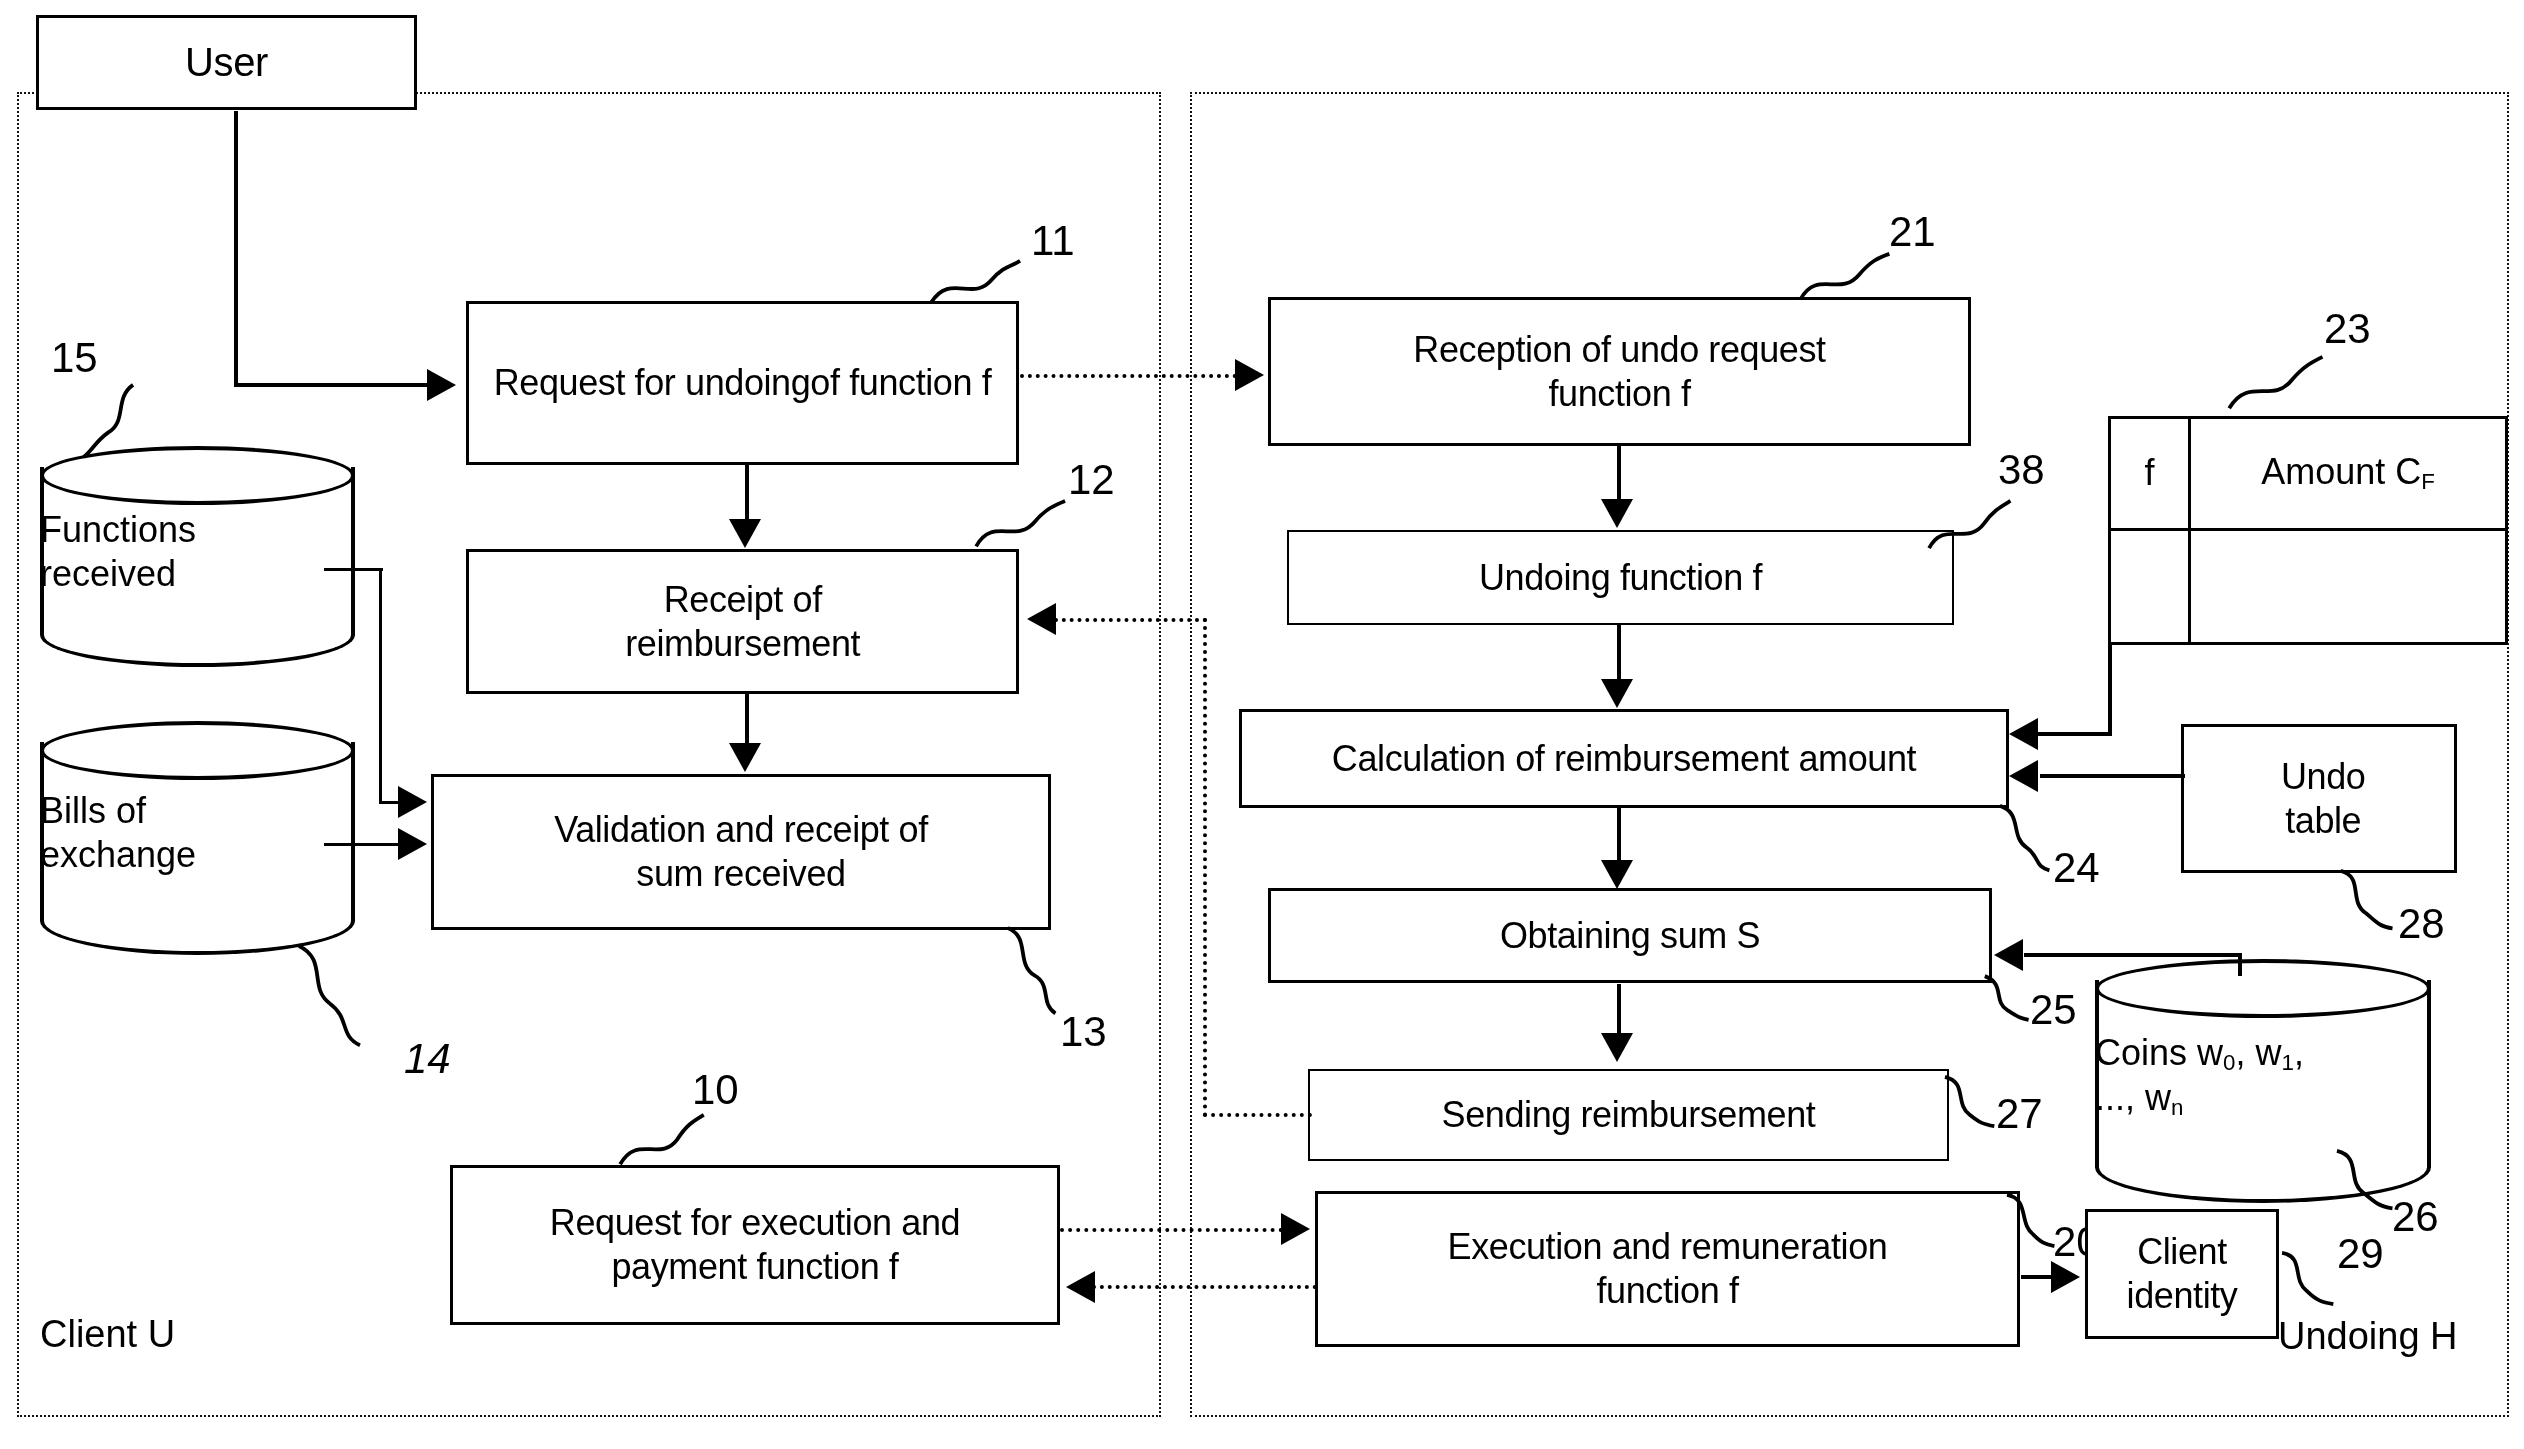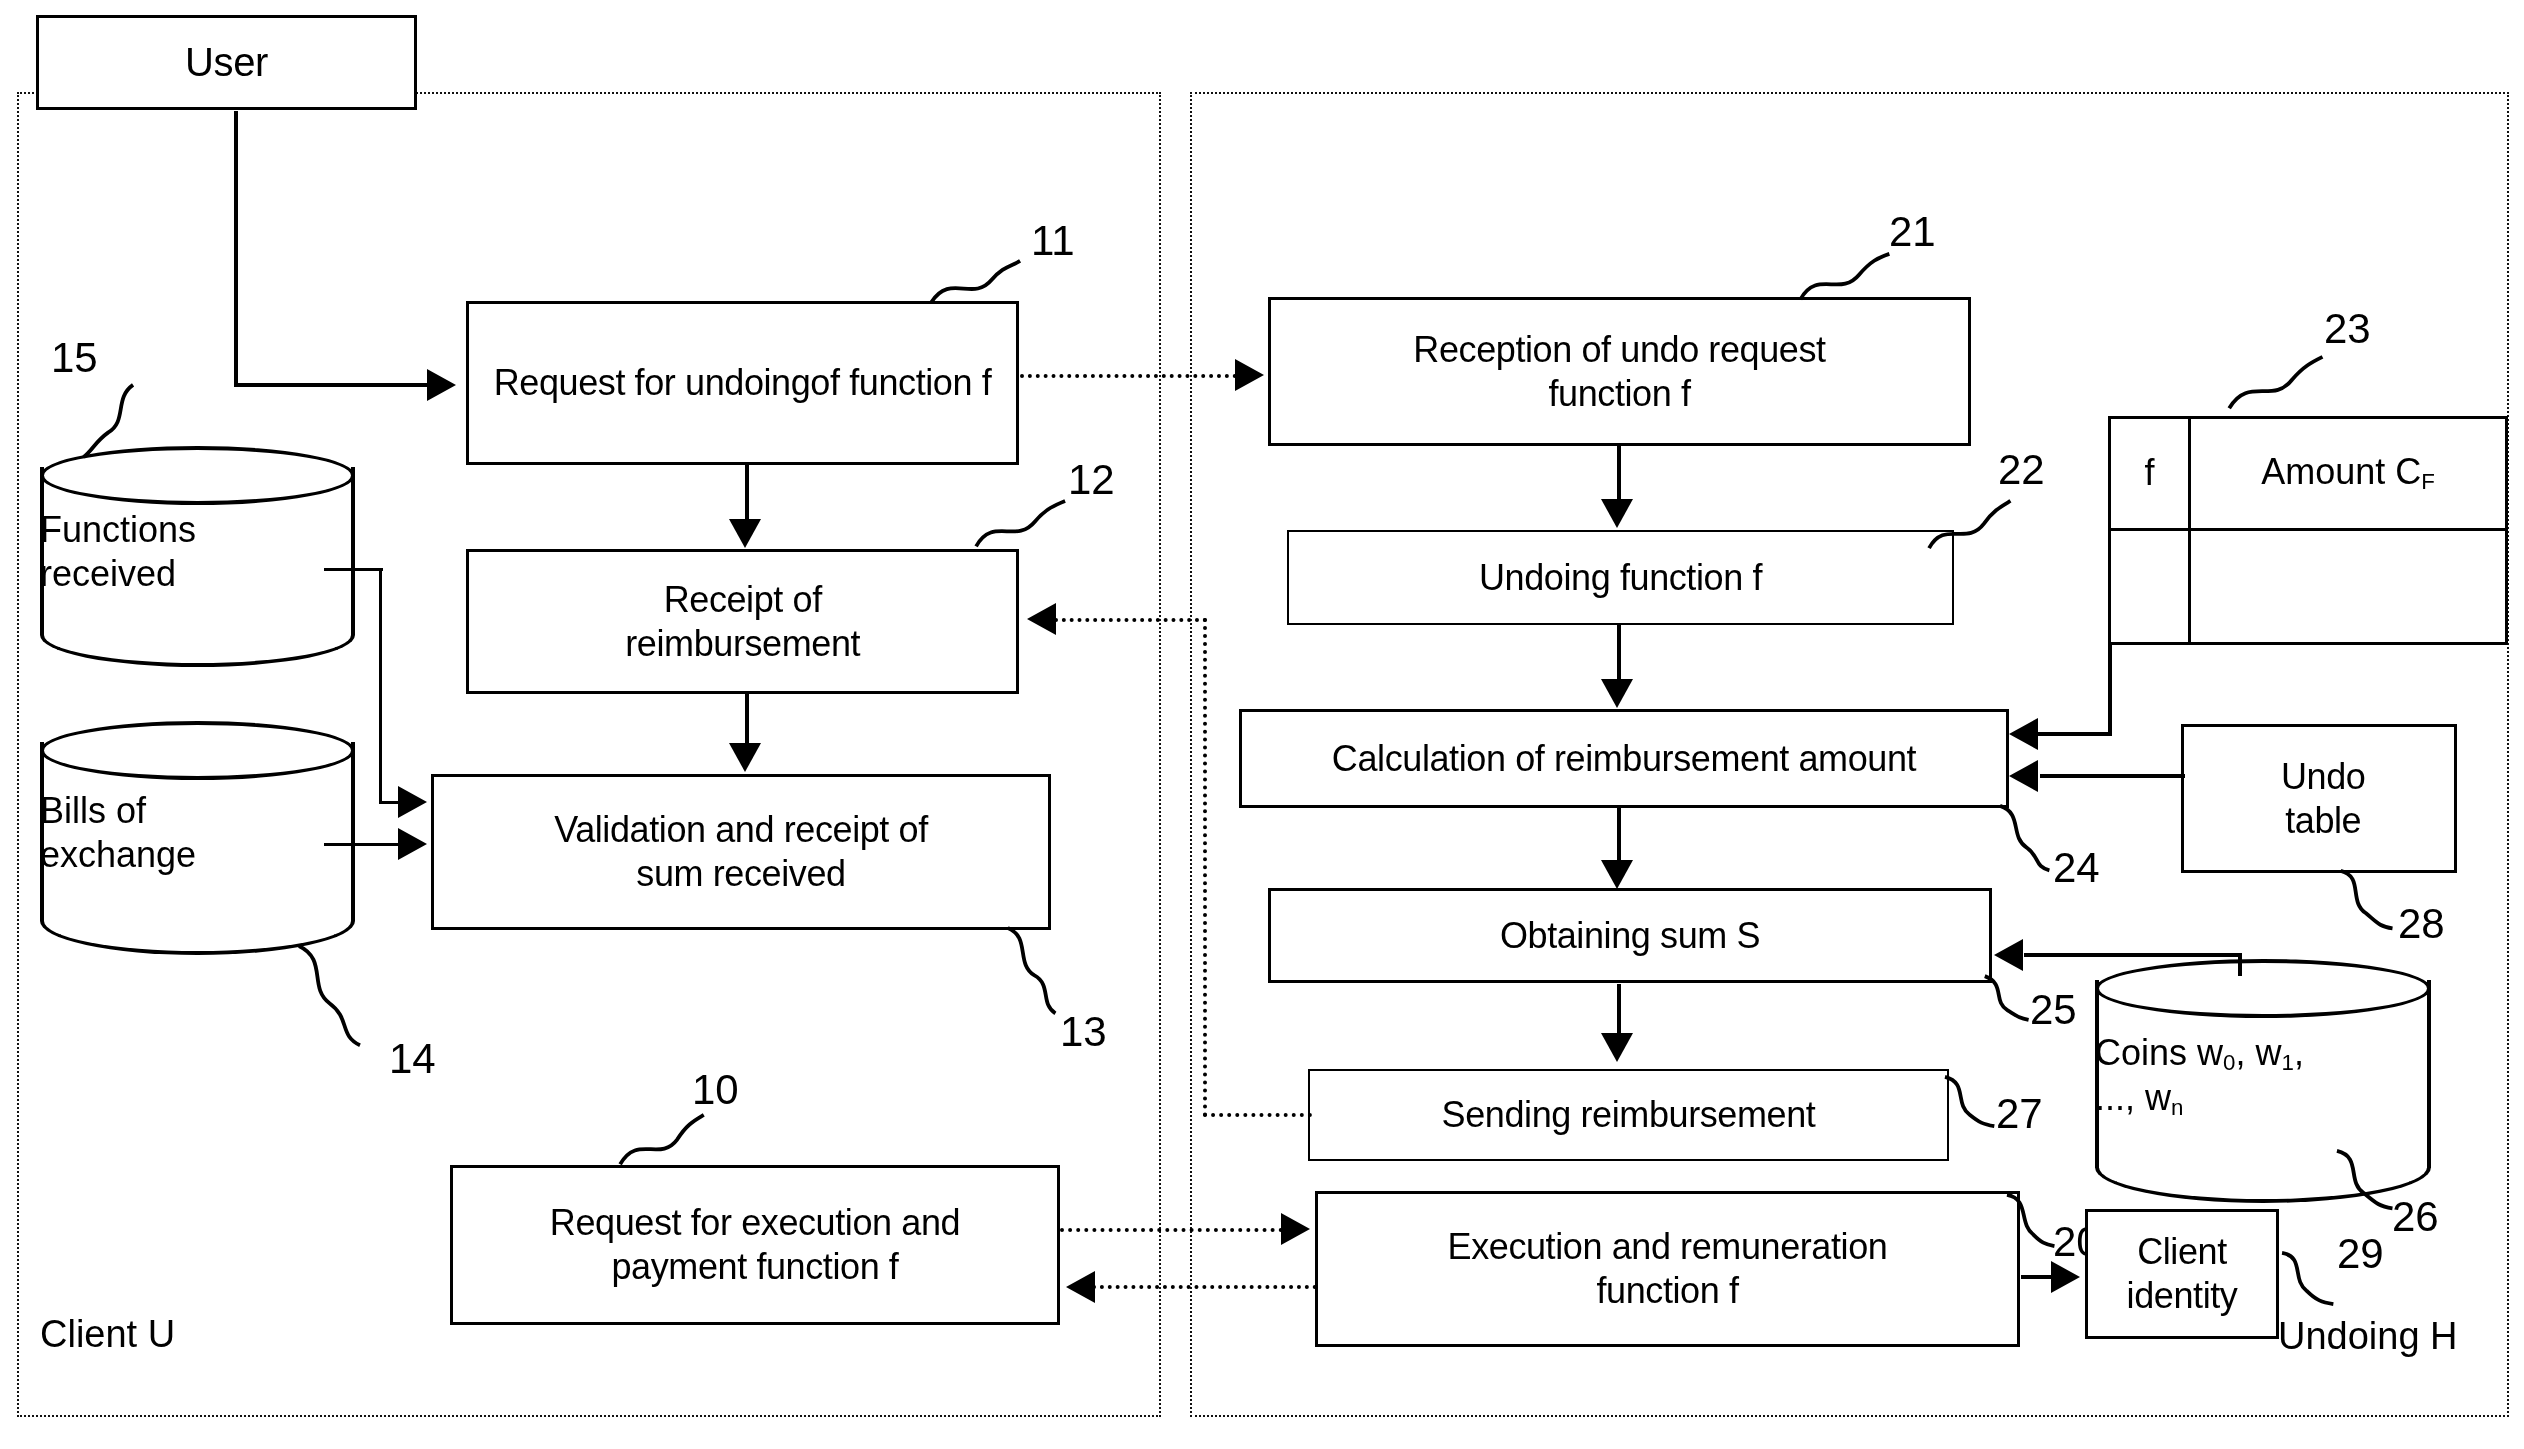--- a/index.html
+++ b/index.html
@@ -254,21 +254,21 @@
   </div>
 
   <div class="cyl" style="left:40px; top:721px; width:315px; height:234px;">
     <div class="body"></div>
     <div class="top"></div>
     <div class="cyl-label">
       <div>Bills of</div>
       <div>exchange</div>
     </div>
   </div>
-  <div class="ref" style="left:389px; top:1035px;">14</div>
+  <div class="ref" style="left:404px; top:1035px;font-style:italic;">14</div>
   <div class="leader" style="left:297px; top:944px;">
     <svg width="105" height="105" viewBox="0 0 110 110">
       <path d="M2 2 C 32 16, 12 46, 34 62 C 56 78, 44 96, 66 106" stroke="#000" stroke-width="4" fill="none"></path>
     </svg>
   </div>
 
   <div class="hline thin" style="left:324px; top:568px; width:59px;"></div>
   <div class="vline thin" style="left:379px; top:568px; height:233px;"></div>
   <div class="hline thin" style="left:379px; top:801px; width:27px;"></div>
   <div class="arrow right" style="left:398px; top:786px;"></div>
@@ -289,21 +289,21 @@
 
   <div class="hline dotted" style="left:1020px; top:374px; width:217px;"></div>
   <div class="arrow right" style="left:1235px; top:359px;"></div>
 
   <div class="vline" style="left:1617px; top:446px; height:59px;"></div>
   <div class="arrow down" style="left:1601px; top:499px;"></div>
 
   <div class="box thin" style="left:1287px; top:530px; width:667px; height:95px;">
     <span>Undoing function f</span>
   </div>
-  <div class="ref" style="left:1998px; top:446px;">22</div>
+  <div class="ref" style="left:1998px; top:446px;">38</div>
   <div class="leader" style="left:1927px; top:499px;">
     <svg width="95" height="53" viewBox="0 0 100 56">
       <path d="M2 52 C 18 22, 42 50, 60 26 C 70 12, 78 8, 88 2" stroke="#000" stroke-width="4" fill="none"></path>
     </svg>
   </div>
 
   <div class="vline" style="left:1617px; top:625px; height:59px;"></div>
   <div class="arrow down" style="left:1601px; top:679px;"></div>
 
   <div class="box" style="left:1239px; top:709px; width:770px; height:99px;">

